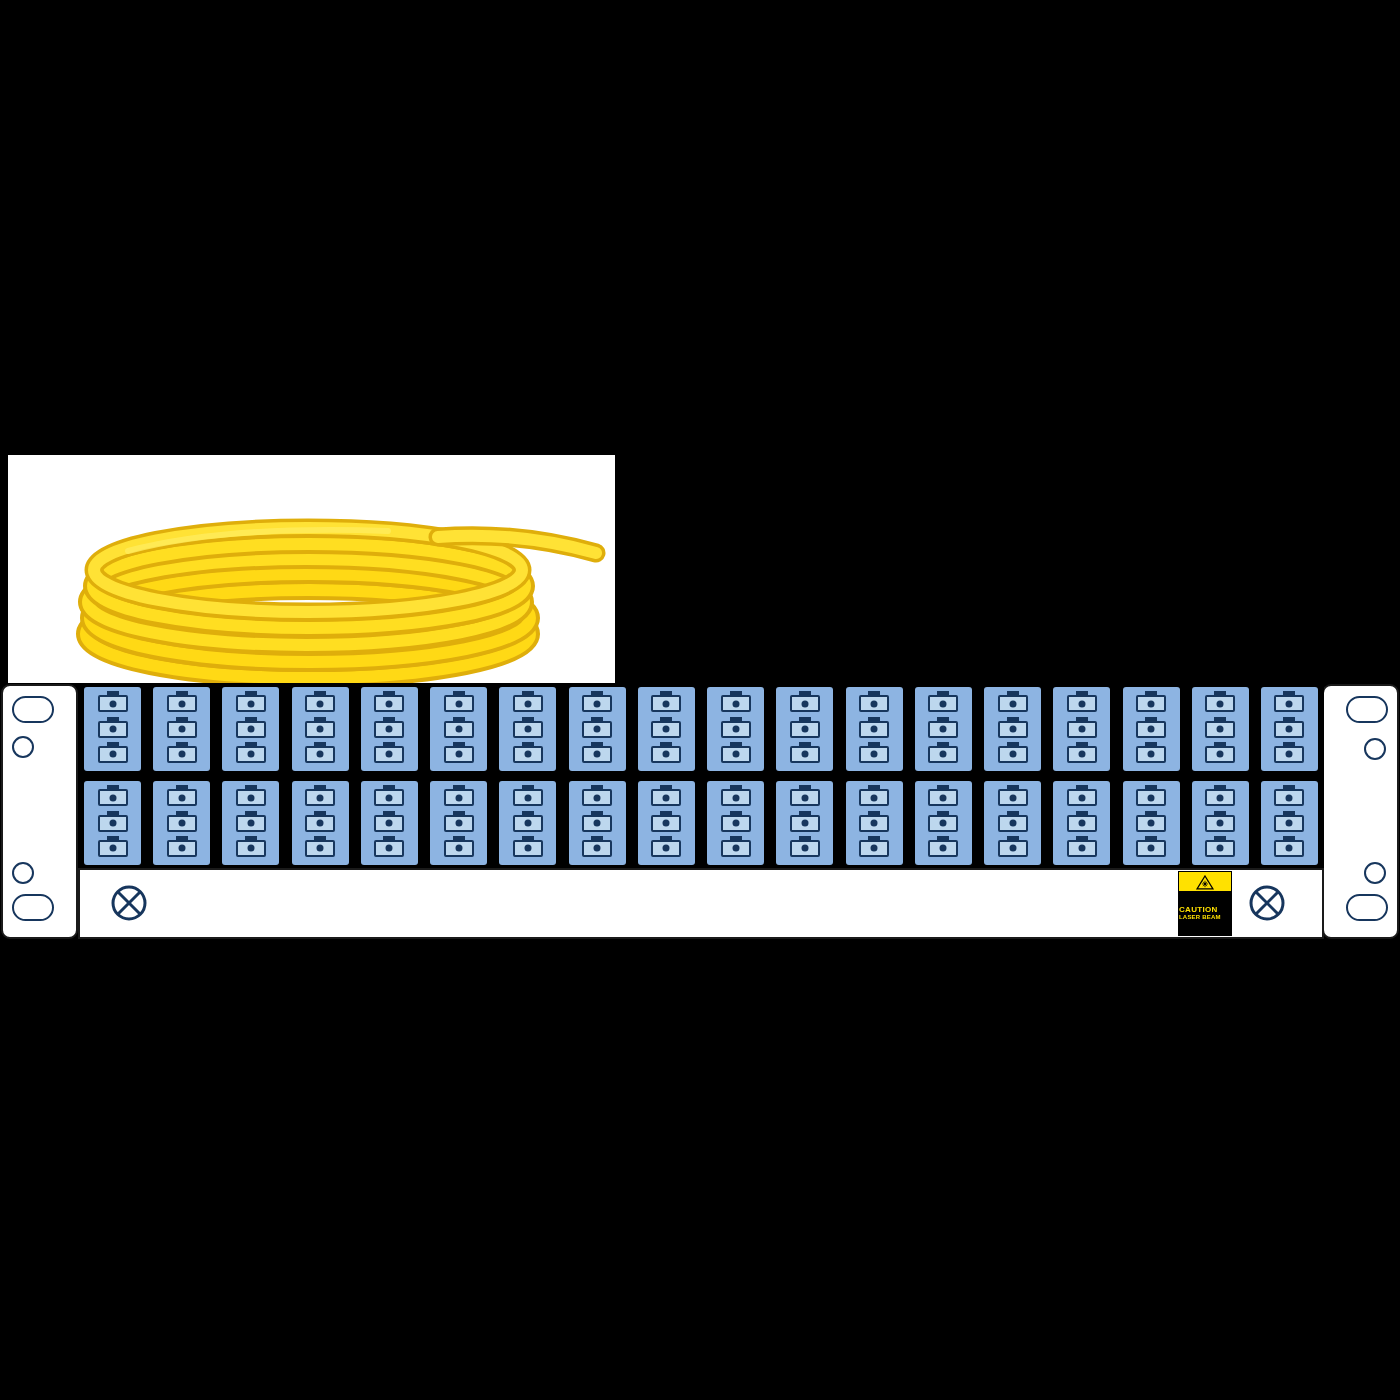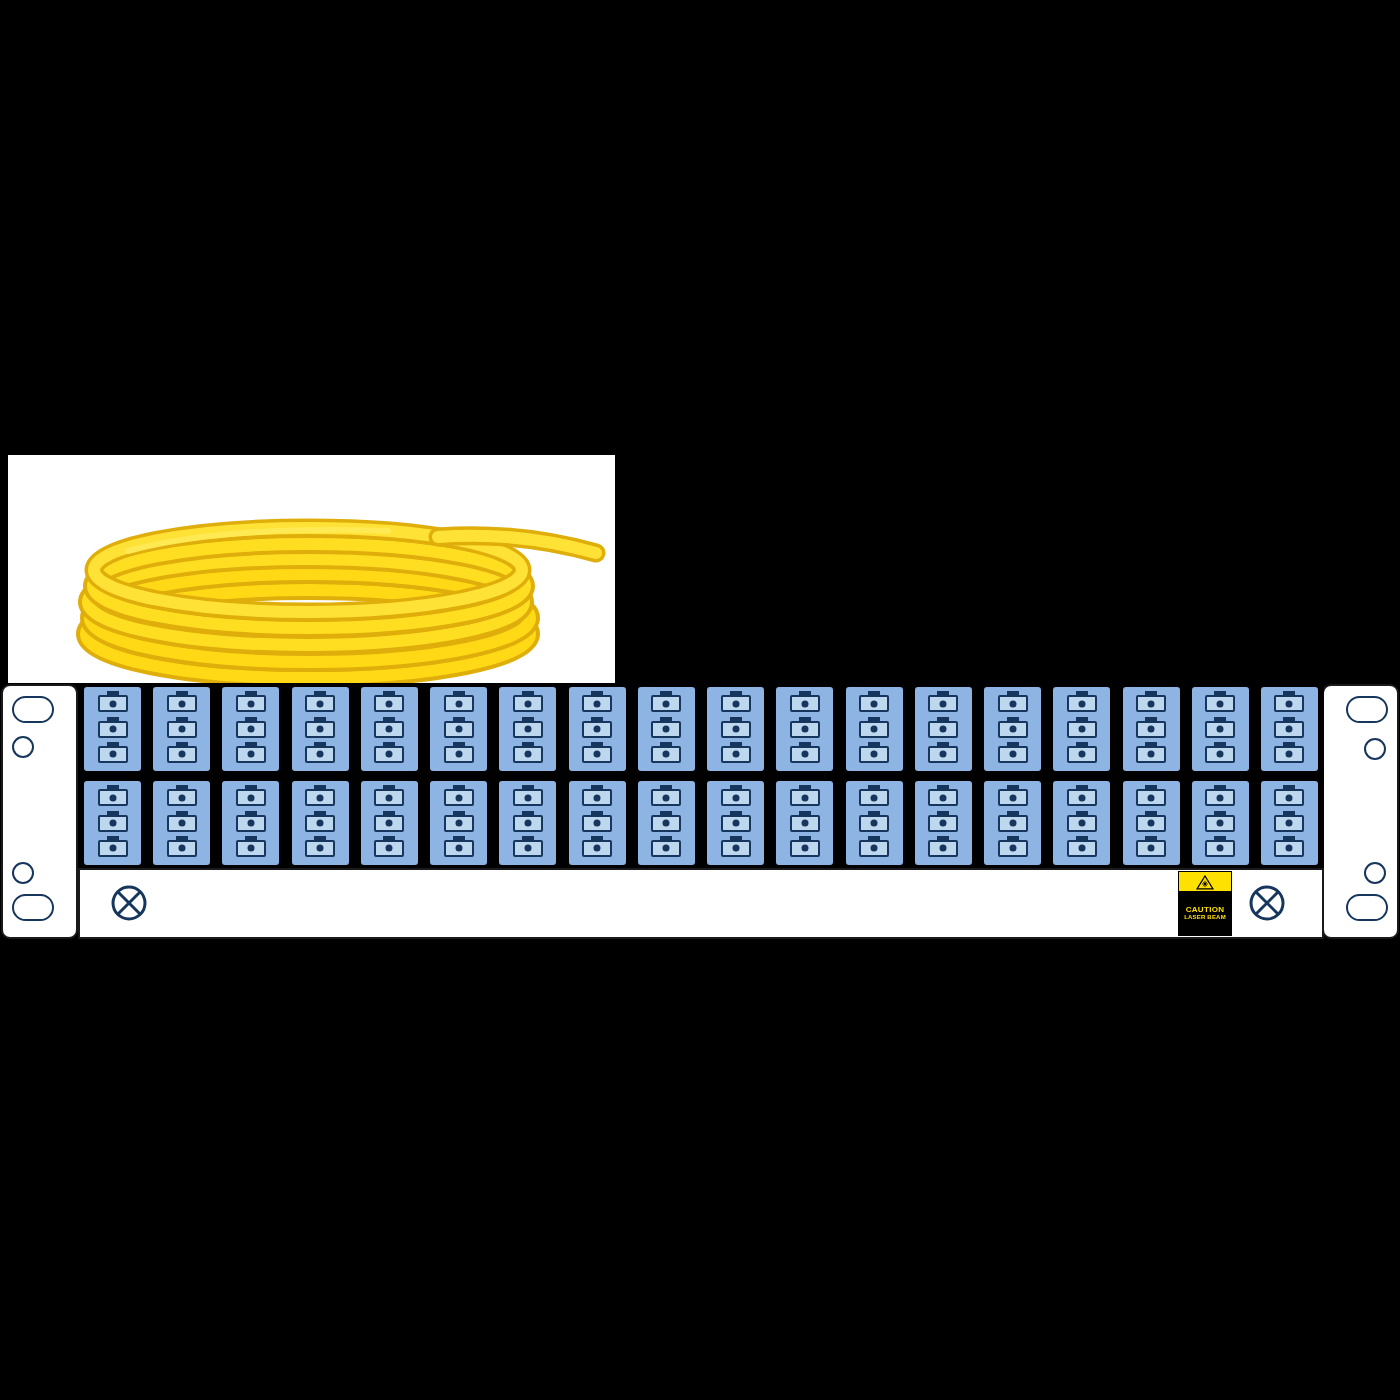--- a/index.html
+++ b/index.html
@@ -52,21 +52,21 @@
   .ground.left{left:30px;top:14px;}
   .ground.right{left:1168px;top:14px;}
 
   .caution{
     position:absolute;left:1098px;top:1px;width:54px;height:65px;
     background:var(--caution_yellow,#FFE100);border:1px solid #000;box-sizing:border-box;
     display:flex;flex-direction:column;align-items:center;justify-content:flex-start;
   }
   .caution .tri{margin:3px auto 1px;}
   .caution-text{
-    width:100%;background:#000;color:var(--caution_yellow,#FFE100);text-align:center;
+    width:100%;background:#000;color:var(--caution_yellow,#FFE100);
     font-weight:bold;line-height:1.15;padding:14px 0;box-sizing:border-box;
   }
   .caution-text .l1{display:block;font-size:8px;letter-spacing:.3px;}
   .caution-text .l2{display:block;font-size:6px;letter-spacing:.2px;}
 </style>
 </head>
 <body>
 
 <div class="cable-box">
   <svg width="607" height="228" viewBox="0 0 607 228">

